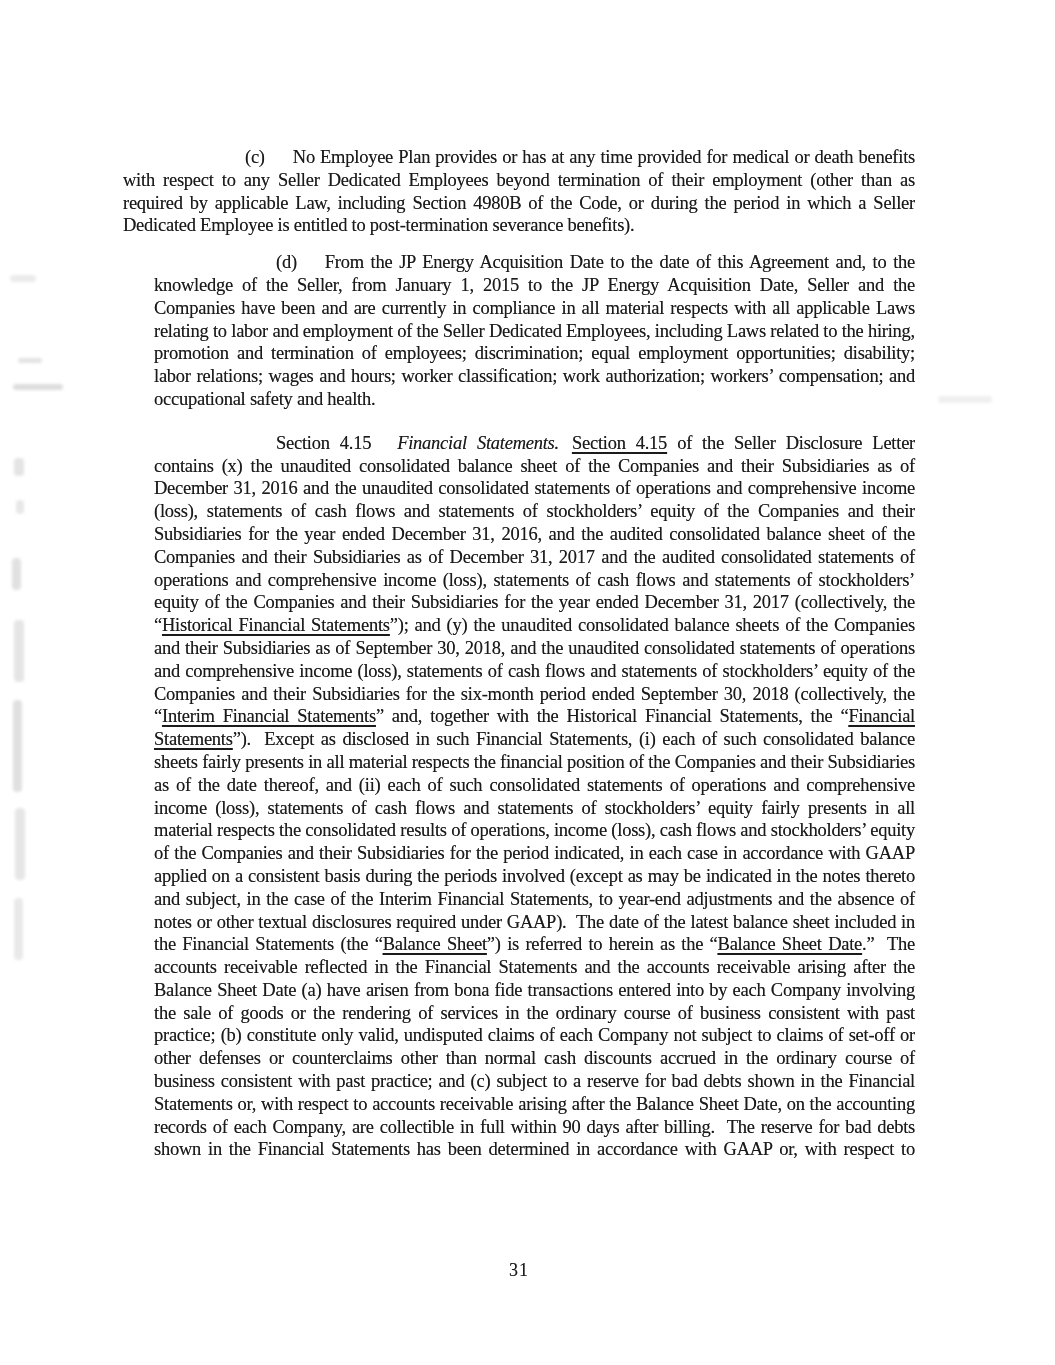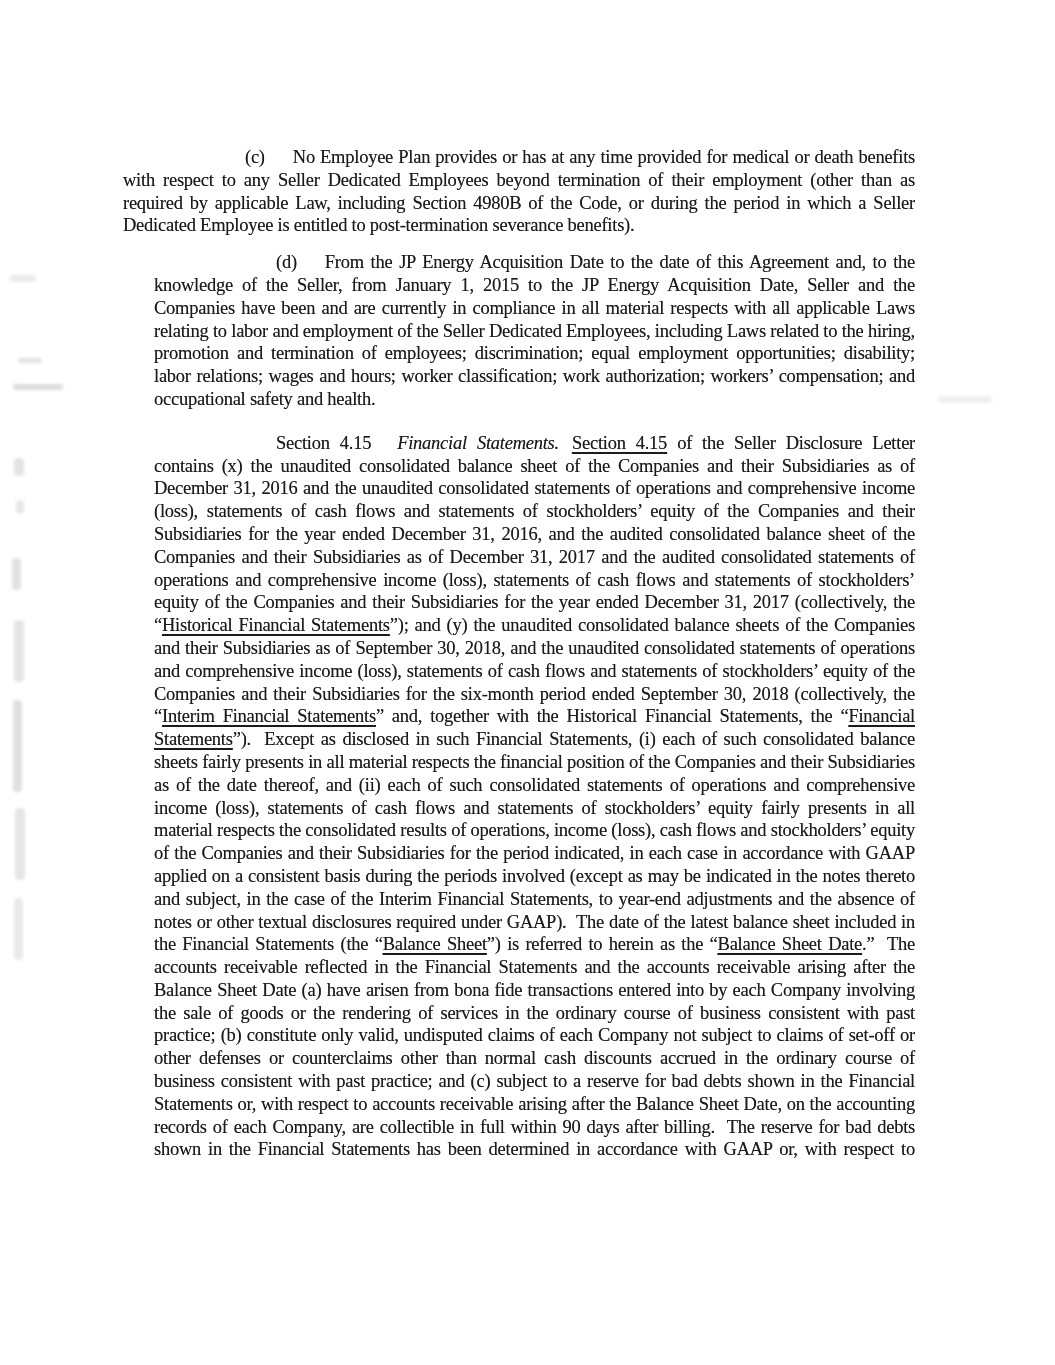--- a/index.html
+++ b/index.html
@@ -79,14 +79,15 @@
   <div class="textblock">
 
     <p class="para"><span>(c)</span><span class="tab-sm"></span><span>No Employee Plan provides or has at any time provided for medical or death benefits with respect to any Seller Dedicated Employees beyond termination of their employment (other than as required by applicable Law, including Section 4980B of the Code, or during the period in which a Seller Dedicated Employee is entitled to post-termination severance benefits).</span></p>
 
     <p class="para"><span>(d)</span><span class="tab-sm"></span><span>From the JP Energy Acquisition Date to the date of this Agreement and, to the knowledge of the Seller, from January 1, 2015 to the JP Energy Acquisition Date, Seller and the Companies have been and are currently in compliance in all material respects with all applicable Laws relating to labor and employment of the Seller Dedicated Employees, including Laws related to the hiring, promotion and termination of employees; discrimination; equal employment opportunities; disability; labor relations; wages and hours; worker classification; work authorization; workers’ compensation; and occupational safety and health.</span></p>
 
     <p class="para section"><span>Section 4.15</span><span class="tab-md"></span><span class="i">Financial Statements.</span><span class="gap-md"></span><span class="u">Section 4.15</span><span> of the Seller Disclosure Letter contains (x) the unaudited consolidated balance sheet of the Companies and their Subsidiaries as of December 31, 2016 and the unaudited consolidated statements of operations and comprehensive income (loss), statements of cash flows and statements of stockholders’ equity of the Companies and their Subsidiaries for the year ended December 31, 2016, and the audited consolidated balance sheet of the Companies and their Subsidiaries as of December 31, 2017 and the audited consolidated statements of operations and comprehensive income (loss), statements of cash flows and statements of stockholders’ equity of the Companies and their Subsidiaries for the year ended December 31, 2017 (collectively, the “</span><span class="u">Historical Financial Statements</span><span>”); and (y) the unaudited consolidated balance sheets of the Companies and their Subsidiaries as of September 30, 2018, and the unaudited consolidated statements of operations and comprehensive income (loss), statements of cash flows and statements of stockholders’ equity of the Companies and their Subsidiaries for the six-month period ended September 30, 2018 (collectively, the “</span><span class="u">Interim Financial Statements</span><span>” and, together with the Historical Financial Statements, the “</span><span class="u">Financial Statements</span><span>”).&nbsp; Except as disclosed in such Financial Statements, (i) each of such consolidated balance sheets fairly presents in all material respects the financial position of the Companies and their Subsidiaries as of the date thereof, and (ii) each of such consolidated statements of operations and comprehensive income (loss), statements of cash flows and statements of stockholders’ equity fairly presents in all material respects the consolidated results of operations, income (loss), cash flows and stockholders’ equity of the Companies and their Subsidiaries for the period indicated, in each case in accordance with GAAP applied on a consistent basis during the periods involved (except as may be indicated in the notes thereto and subject, in the case of the Interim Financial Statements, to year-end adjustments and the absence of notes or other textual disclosures required under GAAP).&nbsp; The date of the latest balance sheet included in the Financial Statements (the “</span><span class="u">Balance Sheet</span><span>”) is referred to herein as the “</span><span class="u">Balance Sheet Date</span><span>.”&nbsp; The accounts receivable reflected in the Financial Statements and the accounts receivable arising after the Balance Sheet Date (a) have arisen from bona fide transactions entered into by each Company involving the sale of goods or the rendering of services in the ordinary course of business consistent with past practice; (b) constitute only valid, undisputed claims of each Company not subject to claims of set-off or other defenses or counterclaims other than normal cash discounts accrued in the ordinary course of business consistent with past practice; and (c) subject to a reserve for bad debts shown in the Financial Statements or, with respect to accounts receivable arising after the Balance Sheet Date, on the accounting records of each Company, are collectible in full within 90 days after billing.&nbsp; The reserve for bad debts shown in the Financial Statements has been determined in accordance with GAAP or, with respect to</span></p>
 
   </div>
 
+  <div class="footer">31</div>
 
 </div>
 
 </body></html>

